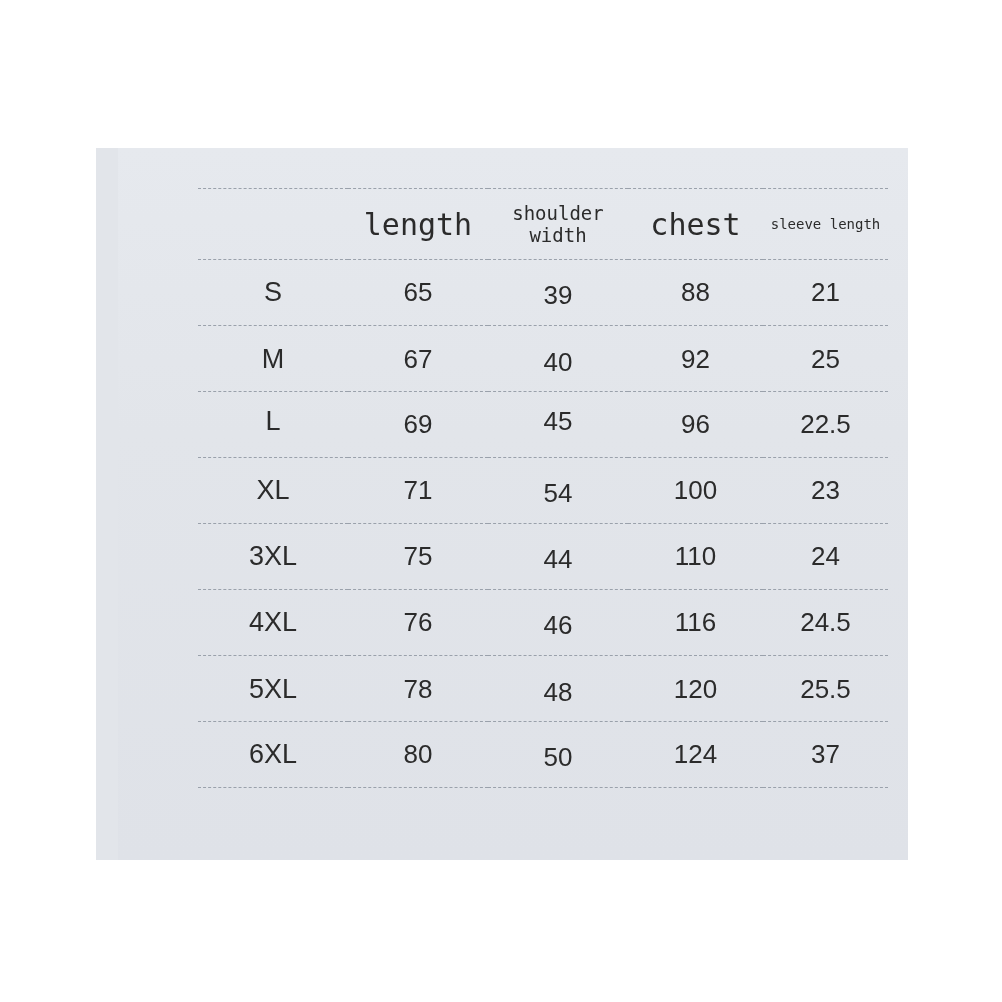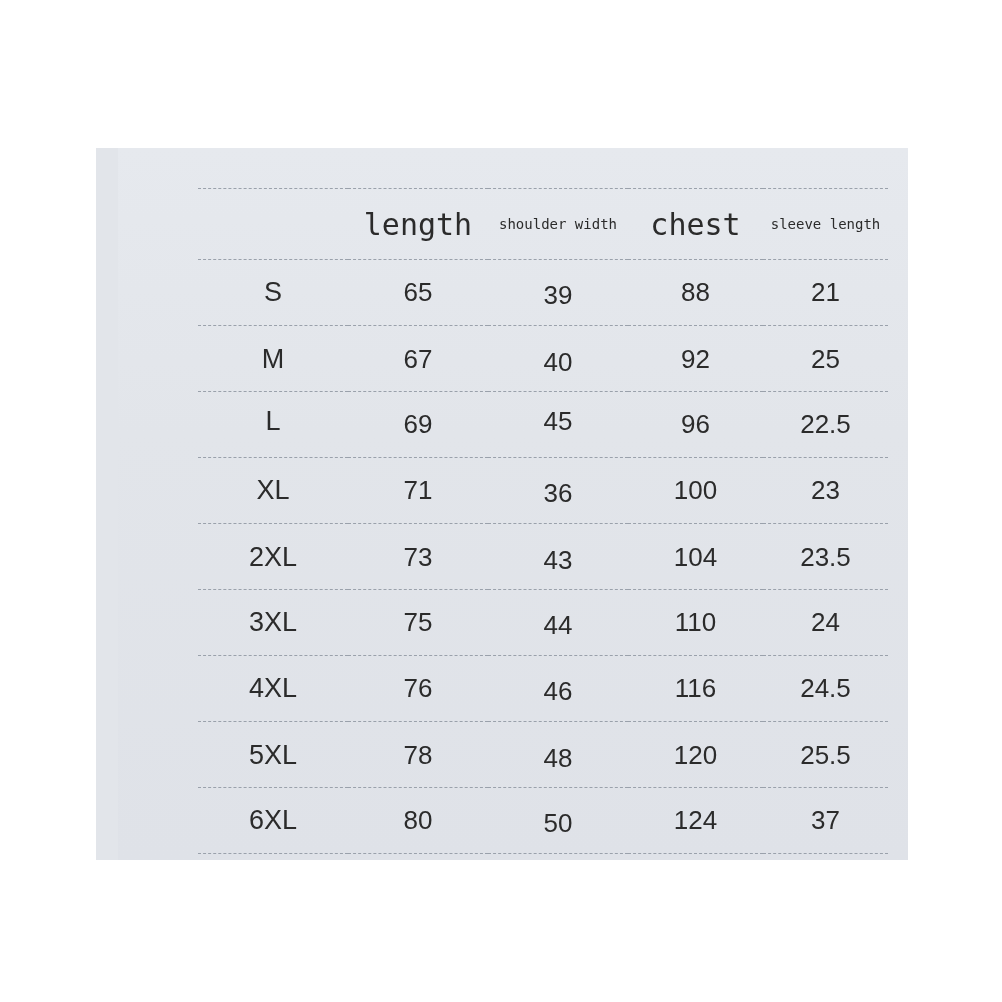--- a/index.html
+++ b/index.html
@@ -94,21 +94,21 @@
   }
   .h-blank { }
   .h-length {
     font-family: "DejaVu Sans Mono", monospace;
     font-size: 30px;
     color: #222222;
     letter-spacing: 0px;
   }
   .h-shoulder {
     font-family: "DejaVu Sans Mono", monospace;
-    font-size: 14px;
+    font-size: 19px;
     color: #333333;
   }
   .h-chest {
     font-family: "DejaVu Sans Mono", monospace;
     font-size: 30px;
     color: #222222;
   }
   .h-sleeve {
     font-family: "DejaVu Sans Mono", monospace;
     font-size: 14px;
@@ -180,30 +180,23 @@
           <tr class="r2">
             <td class="cell-size cell-shift-up">L</td>
             <td class="cell-num">69</td>
             <td class="cell-num cell-shift-up">45</td>
             <td class="cell-num">96</td>
             <td class="cell-num">22.5</td>
           </tr>
           <tr class="r0">
             <td class="cell-size">XL</td>
             <td class="cell-num">71</td>
-            <td class="cell-num cell-shift-dn">36</td>
+            <td class="cell-num cell-shift-dn">54</td>
             <td class="cell-num">100</td>
             <td class="cell-num">23</td>
-          </tr>
-          <tr class="r1">
-            <td class="cell-size">2XL</td>
-            <td class="cell-num">73</td>
-            <td class="cell-num cell-shift-dn">43</td>
-            <td class="cell-num">104</td>
-            <td class="cell-num">23.5</td>
           </tr>
           <tr class="r2">
             <td class="cell-size">3XL</td>
             <td class="cell-num">75</td>
             <td class="cell-num cell-shift-dn">44</td>
             <td class="cell-num">110</td>
             <td class="cell-num">24</td>
           </tr>
           <tr class="r0">
             <td class="cell-size">4XL</td>

